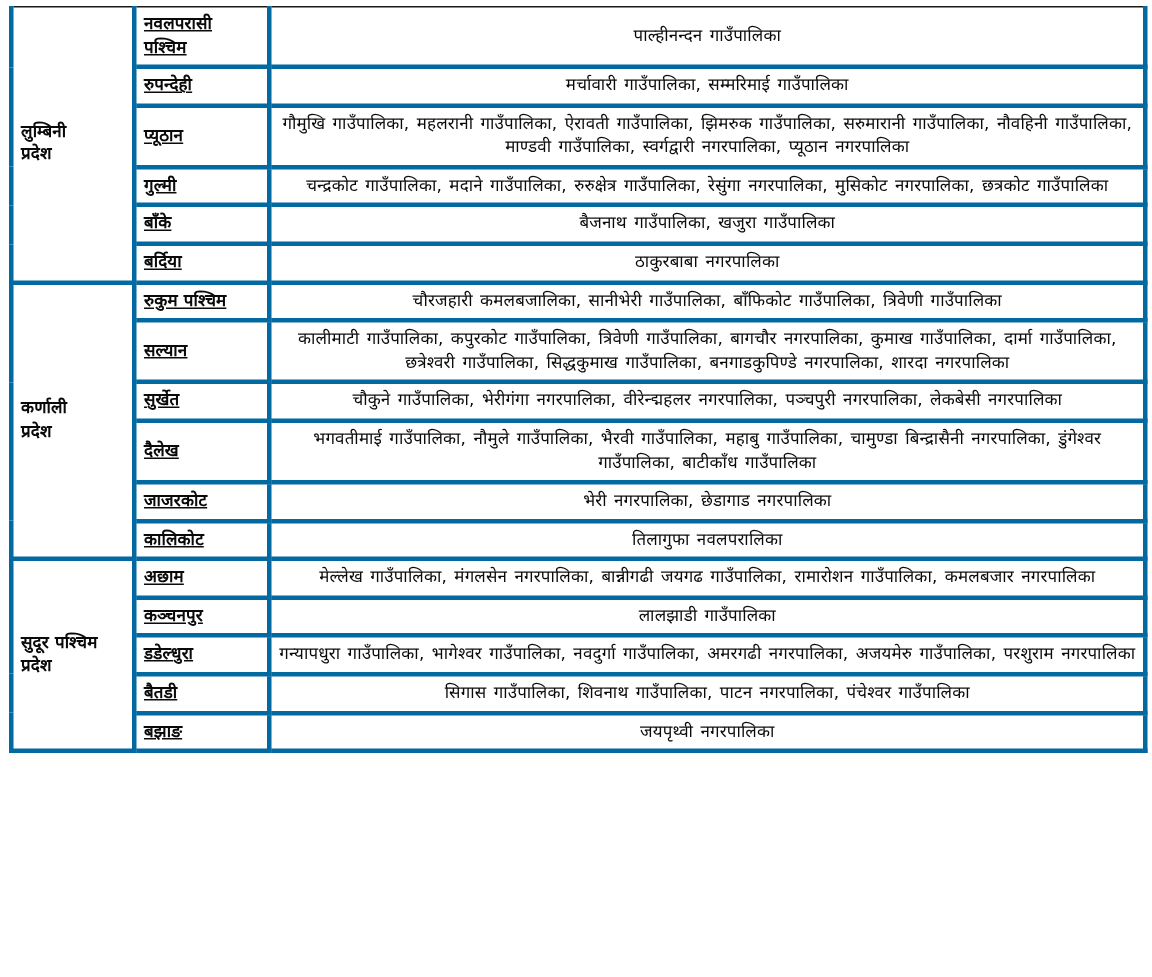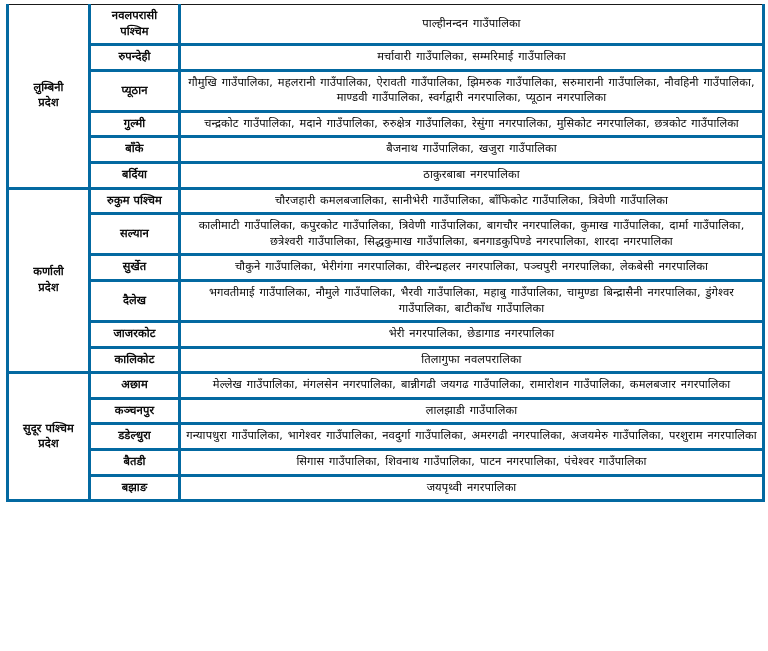--- a/index.html
+++ b/index.html
@@ -33,30 +33,31 @@
     font-size: 11.3px;
     line-height: 1.38;
     letter-spacing: 0.1px;
   }
   
   col.c-province { width: 82px; }
   col.c-district { width: 90px; }
   col.c-bodies   { width: 584px; }
 
   td.province {
-    text-align: center;
+    text-align: left;
     font-weight: bold;
     font-size: 12px;
     line-height: 1.5;
   }
   td.district {
     font-weight: bold;
     font-size: 11.6px;
     white-space: normal;
-    text-align: center;
+    text-align: left;
+    text-decoration: underline;
   }
   td.bodies {
     text-align: center;
     word-spacing: 1.2px;
   }
   
   tr.first-row td { border-top: 1px solid #1a1a1a; }
 
   .province-block-sep td { border-top: 1px solid #1a1a1a; }
 </style>

